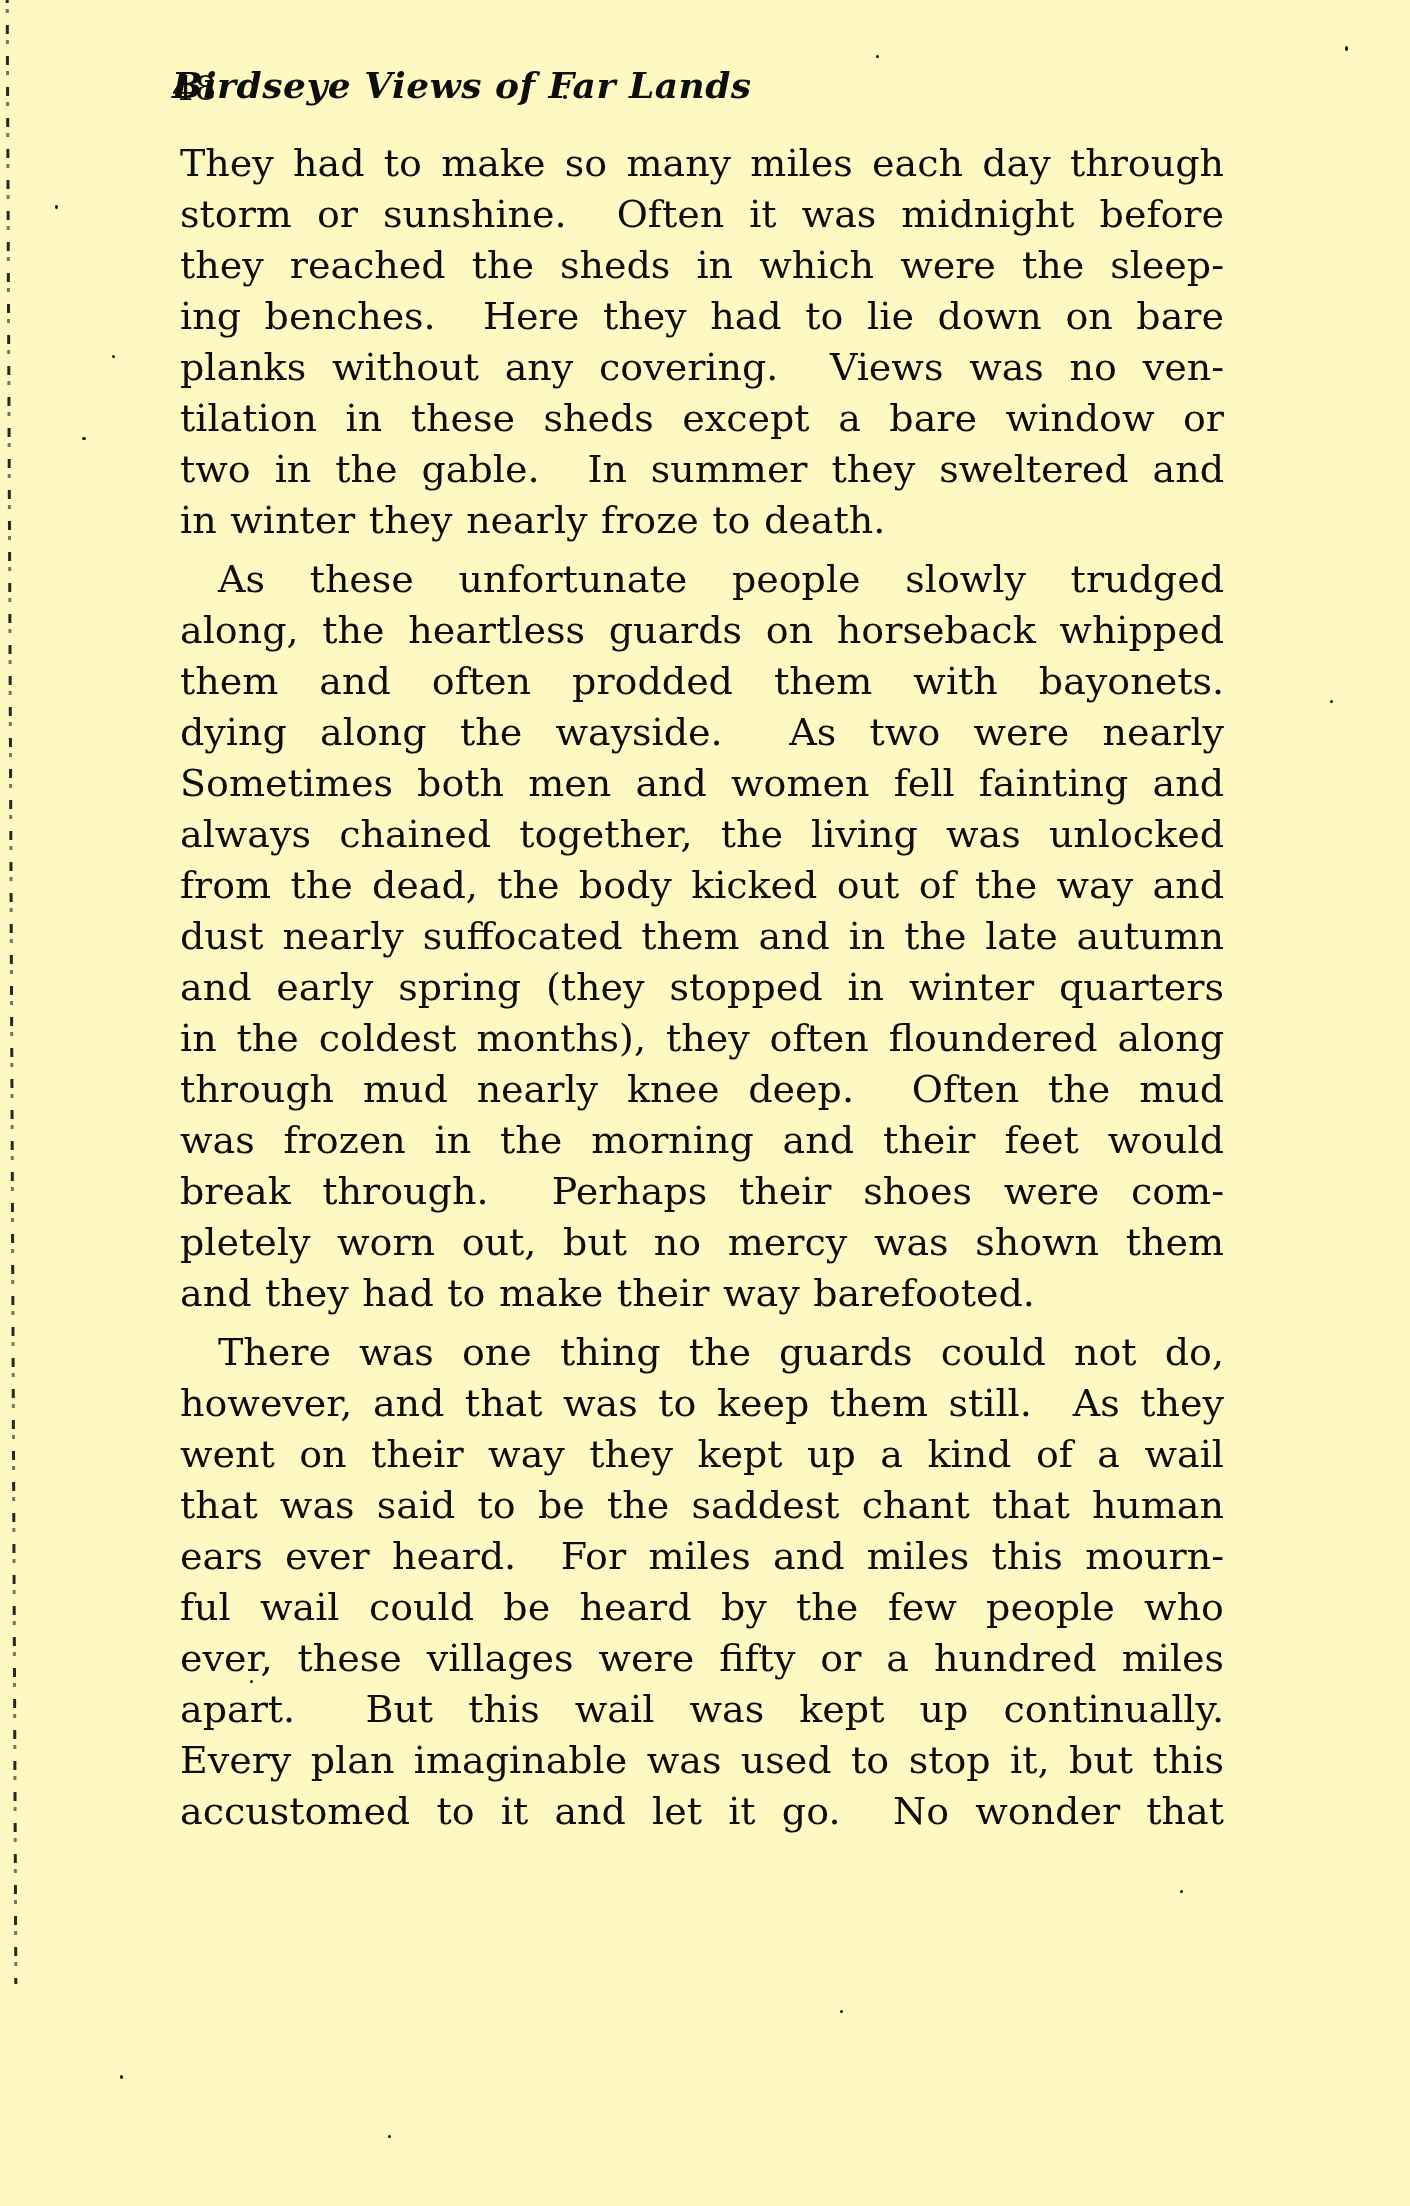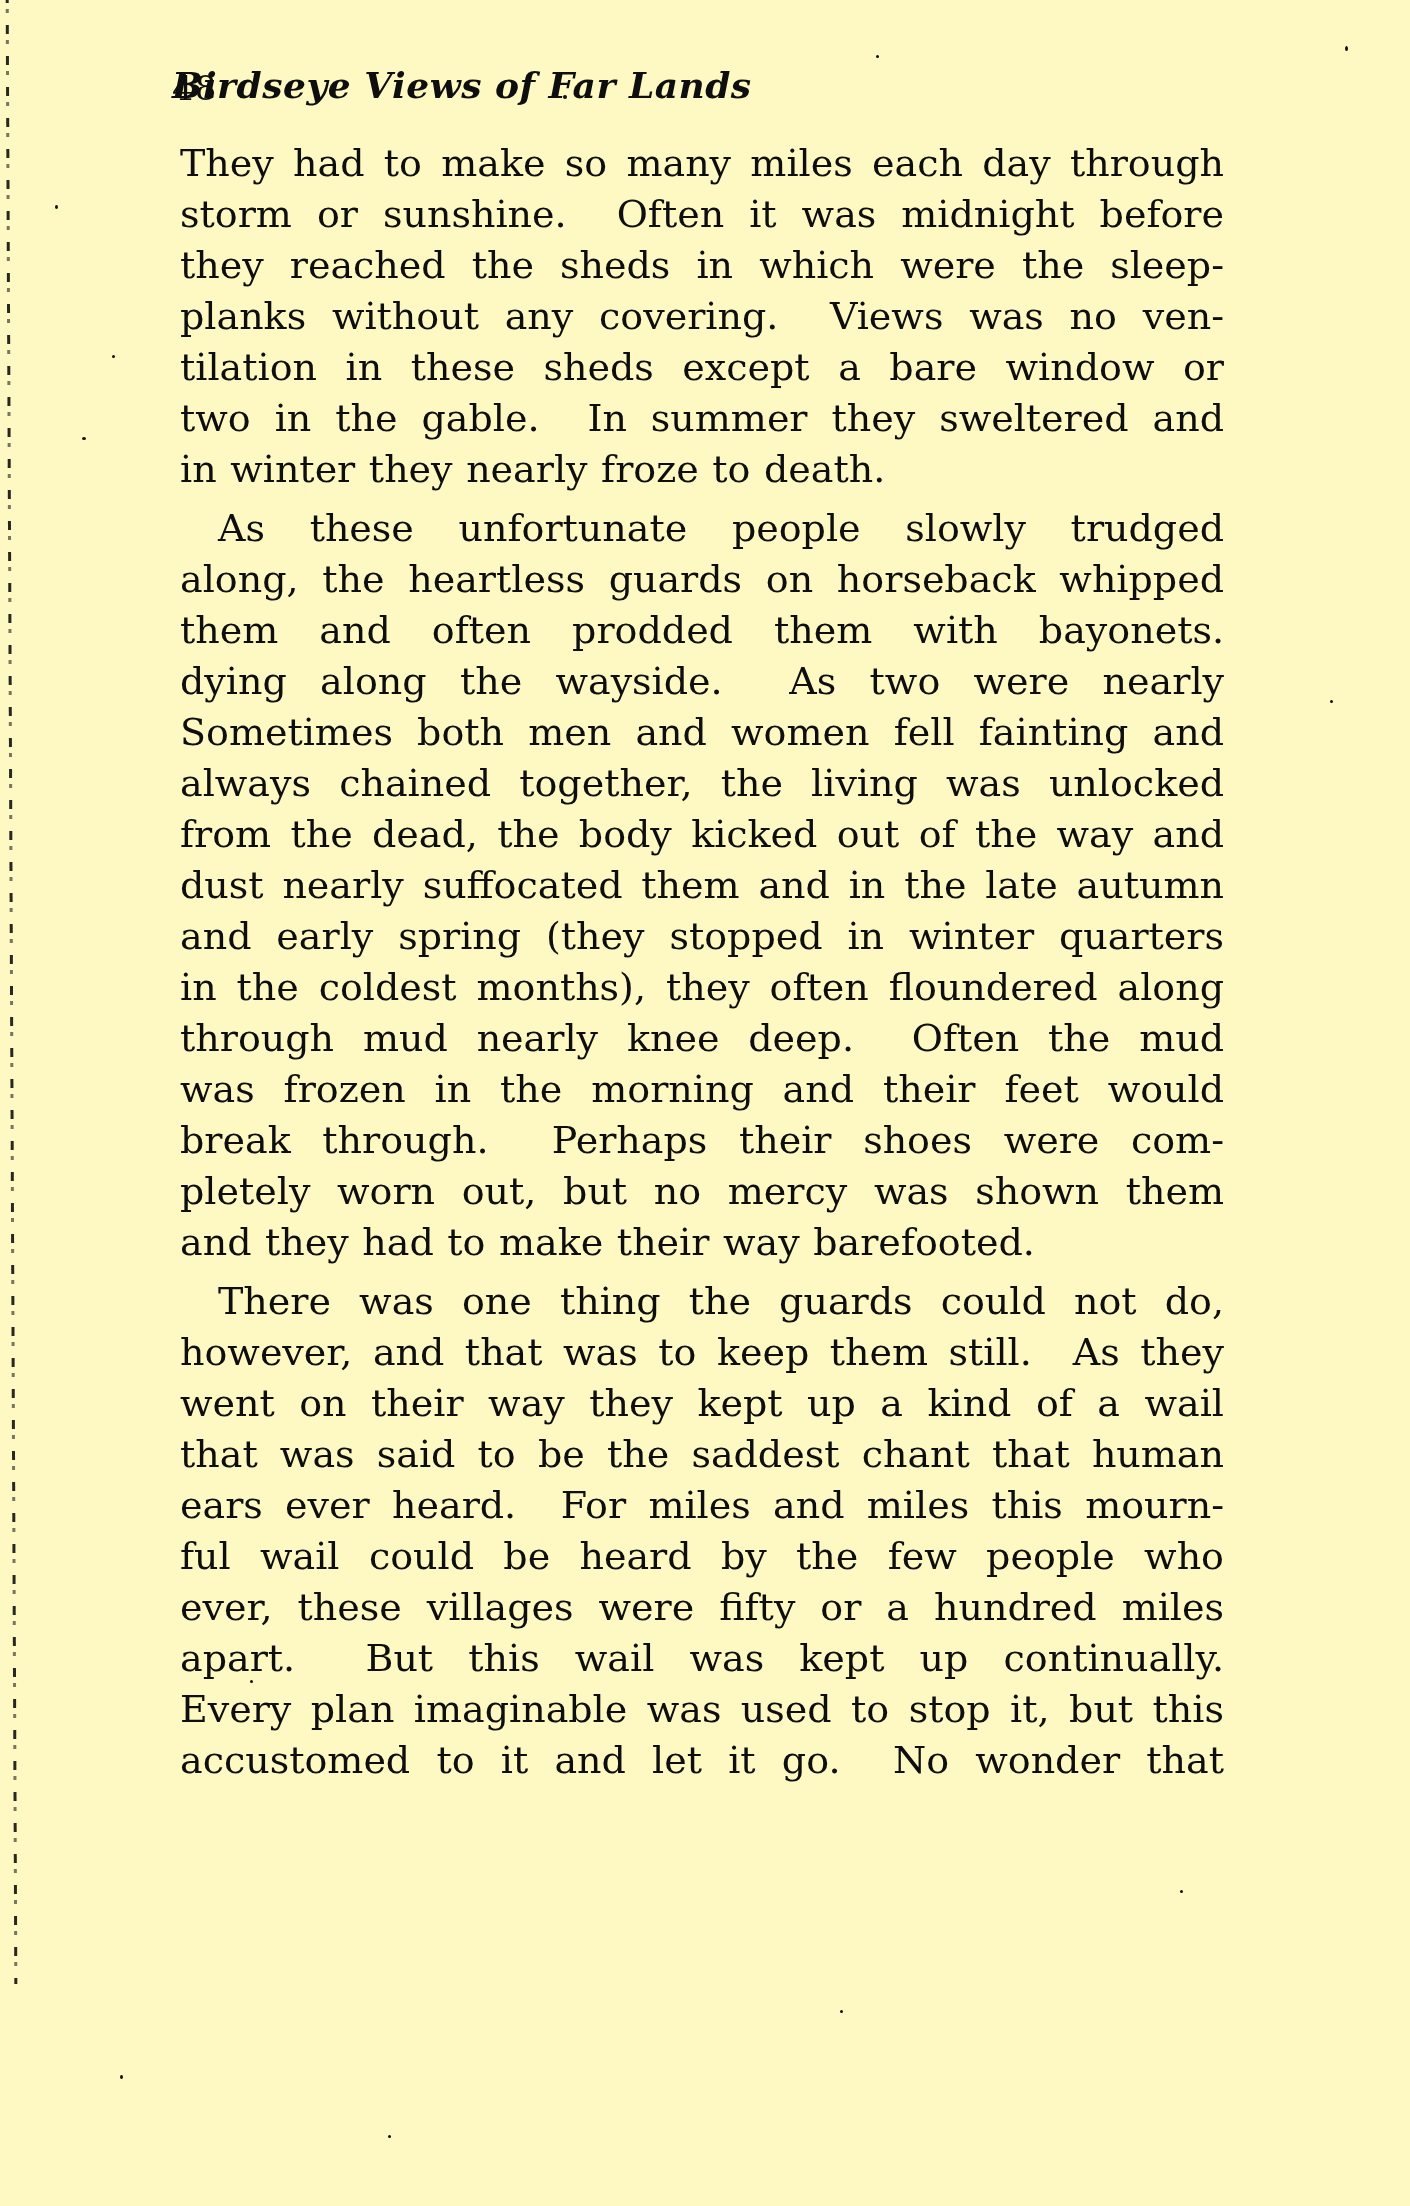--- a/index.html
+++ b/index.html
@@ -108,20 +108,21 @@
   <div class="running-head">
     <span class="page-number">48</span>
     <span class="running-title">Birdseye Views of Far Lands</span>
   </div>
 
   <div class="text-block" id="text-block">
       <div class="para">
         <div class="line">They had to make so many miles each day through</div>
         <div class="line">storm or sunshine.  Often it was midnight before</div>
         <div class="line">they reached the sheds in which were the sleep-</div>
+        <div class="line">ing benches.  Here they had to lie down on bare</div>
         <div class="line">planks without any covering.  Views was no ven-</div>
         <div class="line">tilation in these sheds except a bare window or</div>
         <div class="line">two in the gable.  In summer they sweltered and</div>
         <div class="line flush">in winter they nearly froze to death.</div>
       </div>
       <div class="para">
         <div class="line indent">As these unfortunate people slowly trudged</div>
         <div class="line">along, the heartless guards on horseback whipped</div>
         <div class="line">them and often prodded them with bayonets.</div>
         <div class="line">dying along the wayside.  As two were nearly</div>

